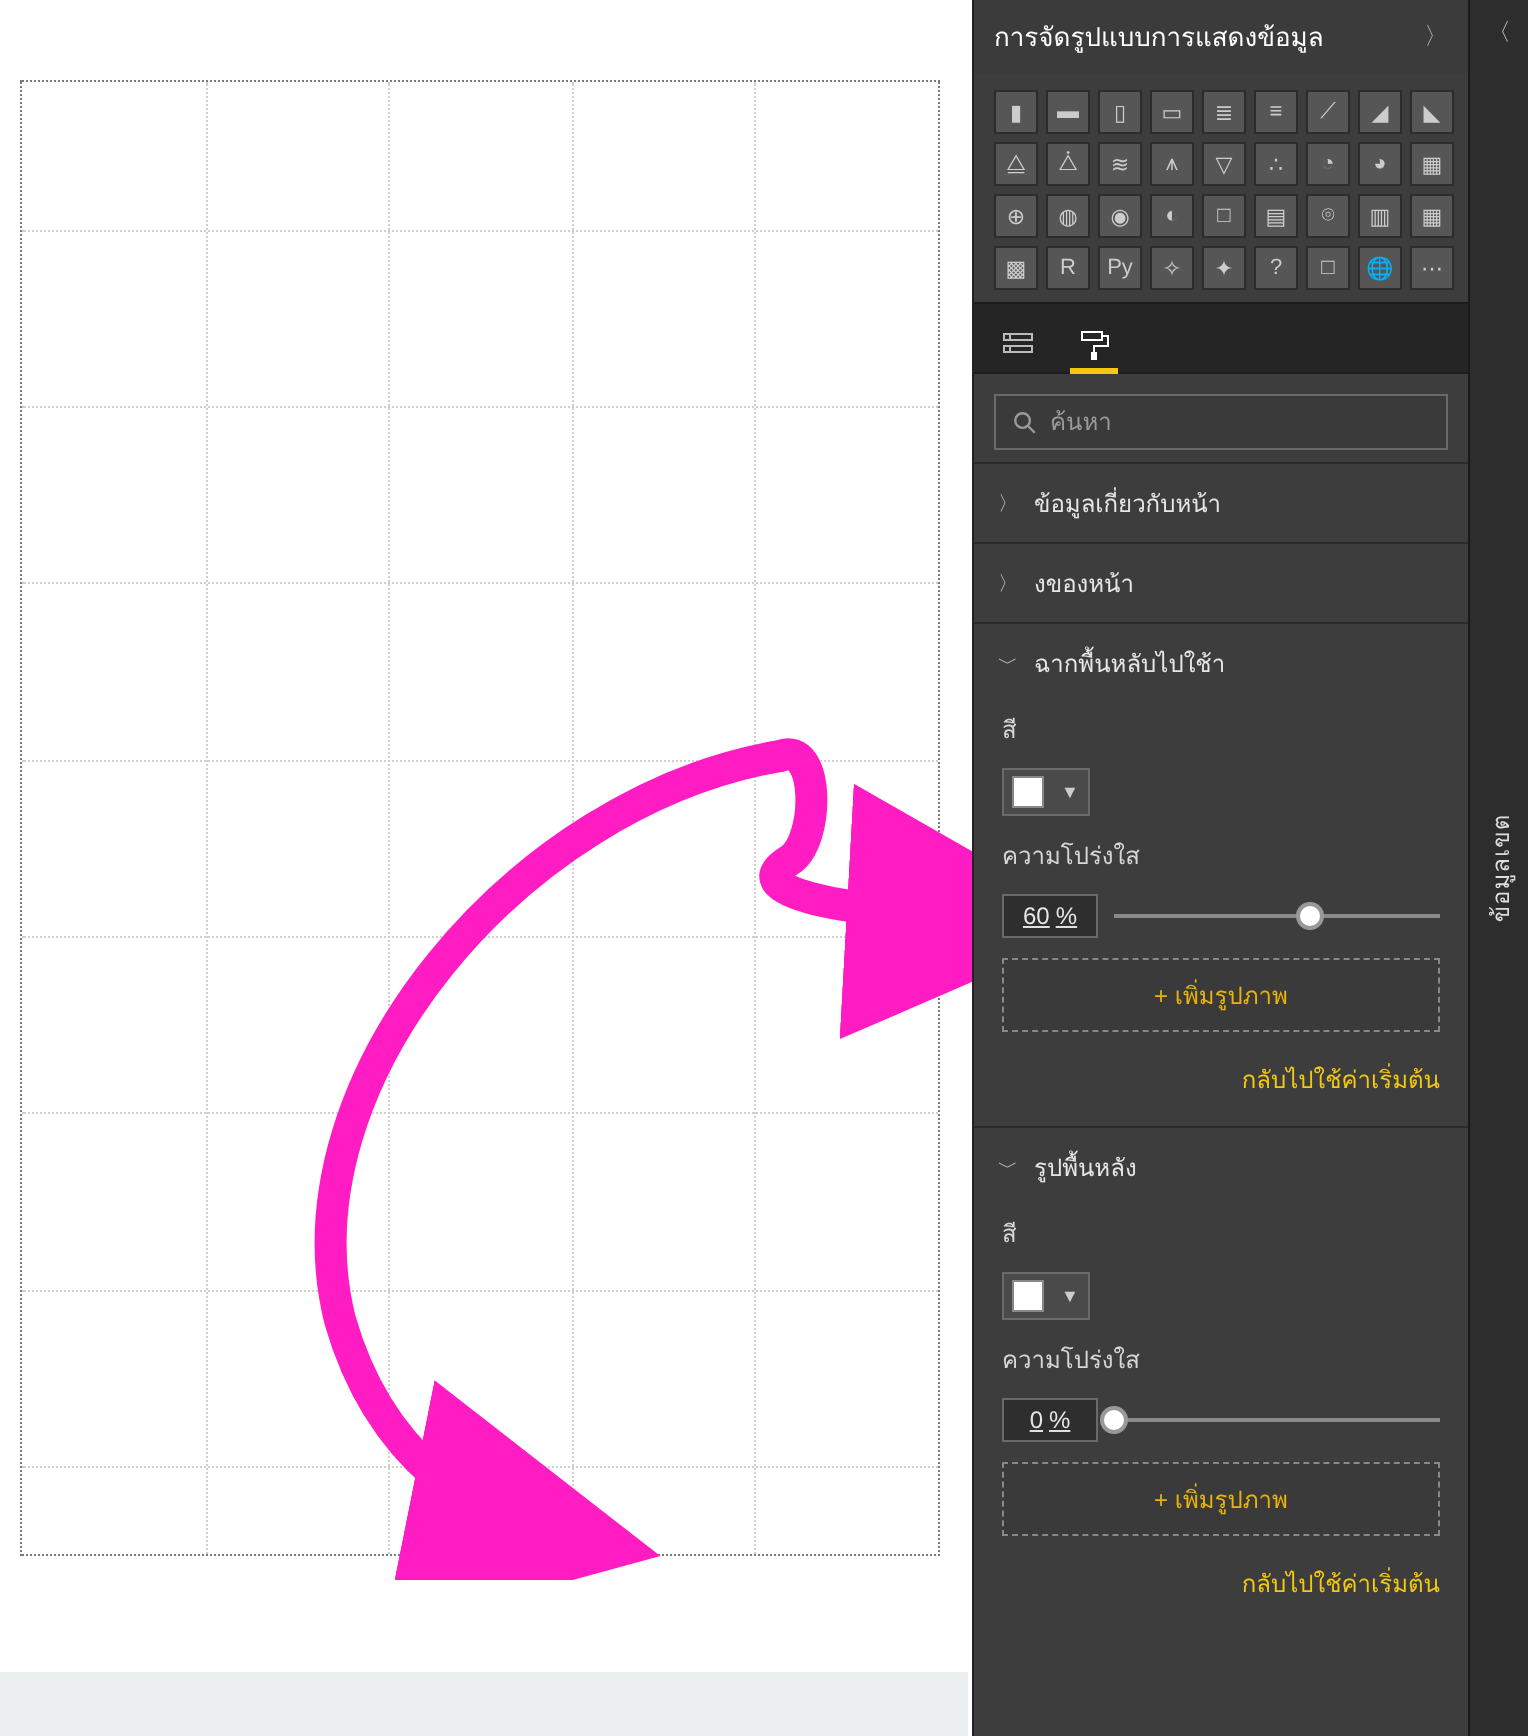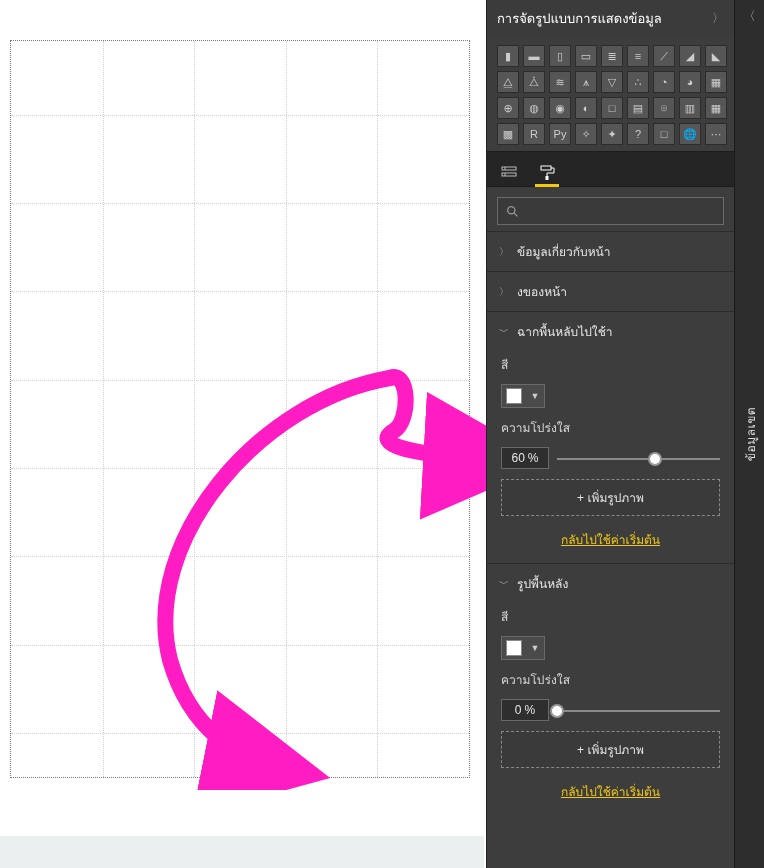--- a/index.html
+++ b/index.html
@@ -130,21 +130,21 @@
   .swatch-btn {
     display:flex; align-items:center;
     width:44px; height:24px;
     border:1px solid #6a6a6a;
     background:#4a4a4a;
     cursor:pointer;
   }
   .swatch { width:16px; height:16px; margin:0 4px; border:1px solid #888; }
   .dd { flex:1; display:flex; align-items:center; justify-content:center; color:#ccc; font-size:9px; }
 
-  .slider-row { display:flex; align-items:flex-end; gap:8px; }
+  .slider-row { display:flex; align-items:center; gap:8px;text-decoration:underline; }
   .slider-row .valbox {
     width:48px; height:22px;
     background:#2e2e2e;
     border:1px solid #6a6a6a;
     color:#e6e6e6;
     display:flex; align-items:center; justify-content:center;
     gap:3px;
     font-size:12px;
   }
   .slider {
@@ -154,33 +154,32 @@
   .thumb {
     position:absolute; top:50%;
     width:14px; height:14px; border-radius:50%;
     background:#fff; border:2px solid #999;
     transform:translate(-50%,-50%);
   }
 
   .big-btn {
     border:1px dashed #888;
     background:#3a3a3a;
-    color:#e5e5e5;
+    color:#eab308;
     text-align:center;
     padding:8px 0;
     cursor:pointer;
     font-size:12px;
   }
   .reset-link {
-    text-align:center;
+    text-align:right;
     color:#f2c811;
     font-size:12px;
     cursor:pointer;
     padding-top:4px;
-    text-decoration:underline;
   }
 
   .tab-rail {
     width:30px;
     background:#2d2d2d;
     border-left:1px solid #1a1a1a;
     position:relative;
   }
   .tab-rail .chev {
     position:absolute; top:8px; left:0; right:0;
@@ -297,20 +296,21 @@
           <rect x="6.5" y="11" width="3" height="4" fill="#fff"></rect>
         </svg>
       </div>
     </div>
 
     <div class="search-row">
       <svg width="13" height="13" viewBox="0 0 16 16">
         <circle cx="6.5" cy="6.5" r="4.5" fill="none" stroke="#9a9a9a" stroke-width="1.5"></circle>
         <line x1="10" y1="10" x2="14" y2="14" stroke="#9a9a9a" stroke-width="1.5"></line>
       </svg>
+      <input type="text" placeholder="ค้นหา" style="">
     </div>
 
     <div class="pane">
 
       <div class="section">
         <div class="sec-head">
           <span class="arrow">〉</span>
           <span>ข้อมูลเกี่ยวกับหน้า</span>
         </div>
       </div>

